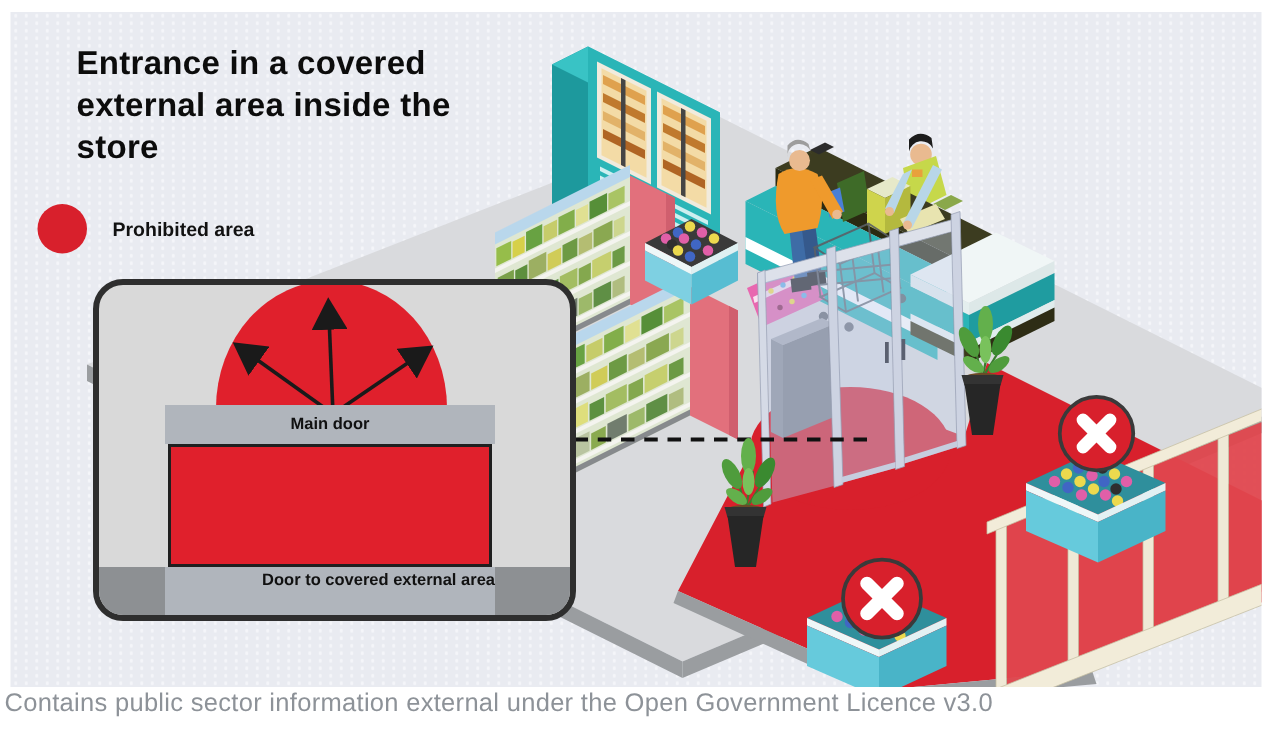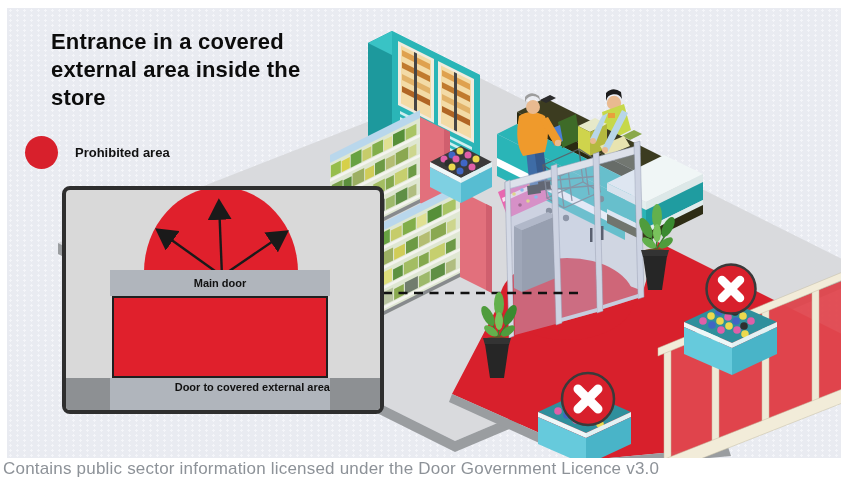--- a/index.html
+++ b/index.html
@@ -8,21 +8,21 @@
   .panel{position:absolute;left:7px;top:8px;width:834px;height:450px;background:#e9ebf1;
          background-image:radial-gradient(circle,#f4f5f9 1.1px,transparent 1.2px);
          background-size:7px 5px;z-index:0;}
   .scene{position:absolute;left:0;top:0;z-index:1;}
   .title{position:absolute;left:30px;top:28px;width:300px;z-index:3;
          font-size:22px;line-height:28px;font-weight:700;color:#0c0c0c;letter-spacing:.2px;margin-left:21px;}
   .legend{position:absolute;left:25px;top:136px;z-index:3;display:flex;align-items:center;}
   .legend-swatch{width:33px;height:33px;border-radius:50%;background:#d8202c;}
   .legend-label{margin-left:17px;font-size:13px;font-weight:700;color:#111;}
   .inset{position:absolute;left:62px;top:186px;width:314px;height:220px;z-index:2;
-         background:#d9d9d9;border:4px solid #2e2e2e;border-radius:8px;overflow:hidden;}
+         background:#d9d9d9;border:4px solid #2e2e2e;border-radius:20px;overflow:hidden;}
   .inset-dome{position:absolute;left:78px;top:-3px;width:154px;height:170px;
               background:#e0202c;border-radius:50%;}
   .inset-arrows{position:absolute;left:0;top:0;}
   .bar{position:absolute;background:#b0b5bc;color:#111;font-size:11px;font-weight:700;
        text-align:center;}
   .bar-main{left:44px;top:80px;width:220px;height:26px;line-height:26px;}
   .bar-bottom{left:44px;top:188px;width:220px;height:32px;padding-top:3px;box-sizing:border-box;text-align:right;}
   .inset-red{position:absolute;left:46px;top:106px;width:216px;height:82px;
              background:#e0202c;border:2px solid #1f1f1f;box-sizing:border-box;}
   .corner{position:absolute;top:188px;height:32px;background:#8d9093;}
@@ -385,14 +385,14 @@
       <span>Main door</span>
     </div>
     <div class="inset-red"></div>
     <div class="corner corner-l"></div>
     <div class="corner corner-r"></div>
     <div class="bar bar-bottom">
       <span>Door to covered external area</span>
     </div>
   </div>
 
-  <div class="caption">Contains public sector information licensed under the Door Government Licence v3.0</div>
+  <div class="caption">Contains public sector information external under the Open Government Licence v3.0</div>
 </div>
 
 </body></html>

